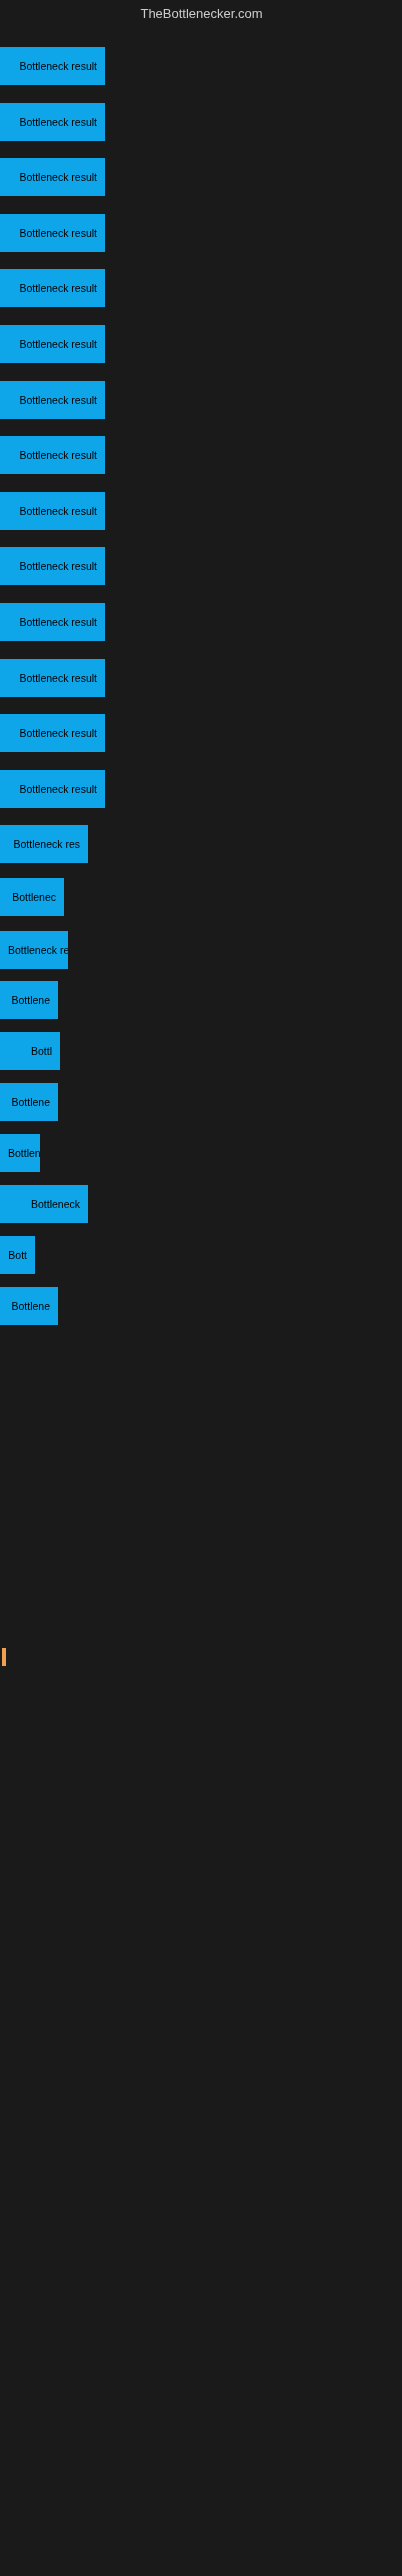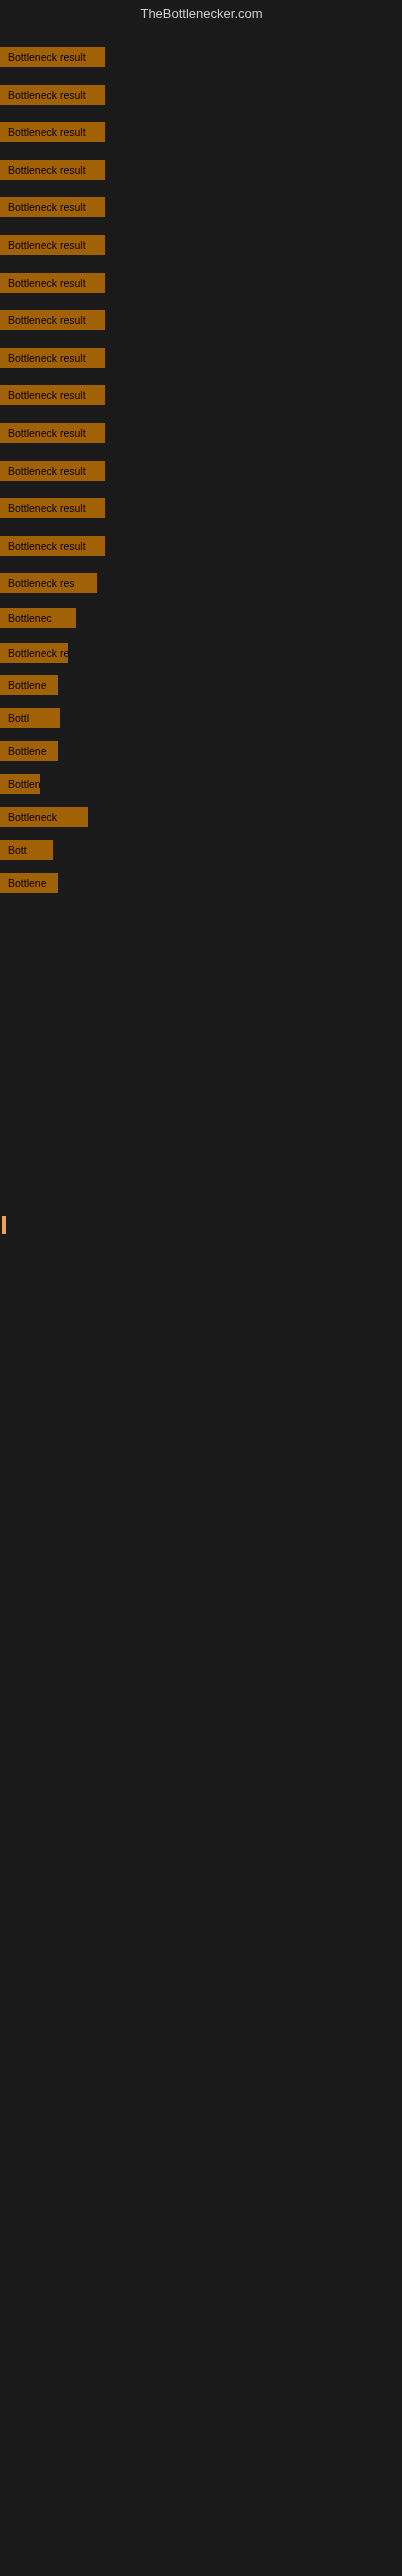--- a/index.html
+++ b/index.html
@@ -24,27 +24,28 @@
 
     .site-title {
       color: #cccccc;
       font-size: 13px;
       font-weight: normal;
     }
 
     .bottleneck-item {
       display: block;
       margin: 0 0 1.6px 0;
-      padding: 4px 8px;
-      background-color: #a16207;
+      padding: 13px 8px;
+      background-color: #0ea5e9;
       color: #000000;
       font-size: 10.5px;
       font-weight: normal;
       white-space: nowrap;
       overflow: hidden;
+      text-align: right;
     }
   </style>
 </head>
 <body>
 
 <div class="site-header">
   <span class="site-title">TheBottlenecker.com</span>
 </div>
 
 <div style="position: relative; width: 403px;">
@@ -85,45 +86,45 @@
   <div style="height: 16px;"></div>
   <div class="bottleneck-item" style="width: 105px;">Bottleneck result</div>
 
   <div style="height: 16px;"></div>
   <div class="bottleneck-item" style="width: 105px;">Bottleneck result</div>
 
   <div style="height: 16px;"></div>
   <div class="bottleneck-item" style="width: 105px;">Bottleneck result</div>
 
   <div style="height: 16px;"></div>
-  <div class="bottleneck-item" style="width: 97px;">Bottleneck res</div>
+  <div class="bottleneck-item" style="width: 88px;">Bottleneck res</div>
 
   <div style="height: 13px;"></div>
-  <div class="bottleneck-item" style="width: 76px;">Bottlenec</div>
+  <div class="bottleneck-item" style="width: 64px;">Bottlenec</div>
 
   <div style="height: 13px;"></div>
   <div class="bottleneck-item" style="width: 68px;">Bottleneck re</div>
 
   <div style="height: 11.3px;"></div>
   <div class="bottleneck-item" style="width: 58px;">Bottlene</div>
 
   <div style="height: 11.3px;"></div>
   <div class="bottleneck-item" style="width: 60px;">Bottl</div>
 
   <div style="height: 11.3px;"></div>
   <div class="bottleneck-item" style="width: 58px;">Bottlene</div>
 
   <div style="height: 11.3px;"></div>
   <div class="bottleneck-item" style="width: 40px;">Bottlen</div>
 
   <div style="height: 11.3px;"></div>
   <div class="bottleneck-item" style="width: 88px;">Bottleneck</div>
 
   <div style="height: 11.3px;"></div>
-  <div class="bottleneck-item" style="width: 53px;">Bott</div>
+  <div class="bottleneck-item" style="width: 35px;">Bott</div>
 
   <div style="height: 11.3px;"></div>
   <div class="bottleneck-item" style="width: 58px;">Bottlene</div>
 
   <div style="height: 322px;"></div>
 
   <div style="width: 4.8px; height: 17.7px; background-color: #f0a050; margin-left: 1.6px;"></div>
 
   <div style="height: 483px;"></div>
 </div>

